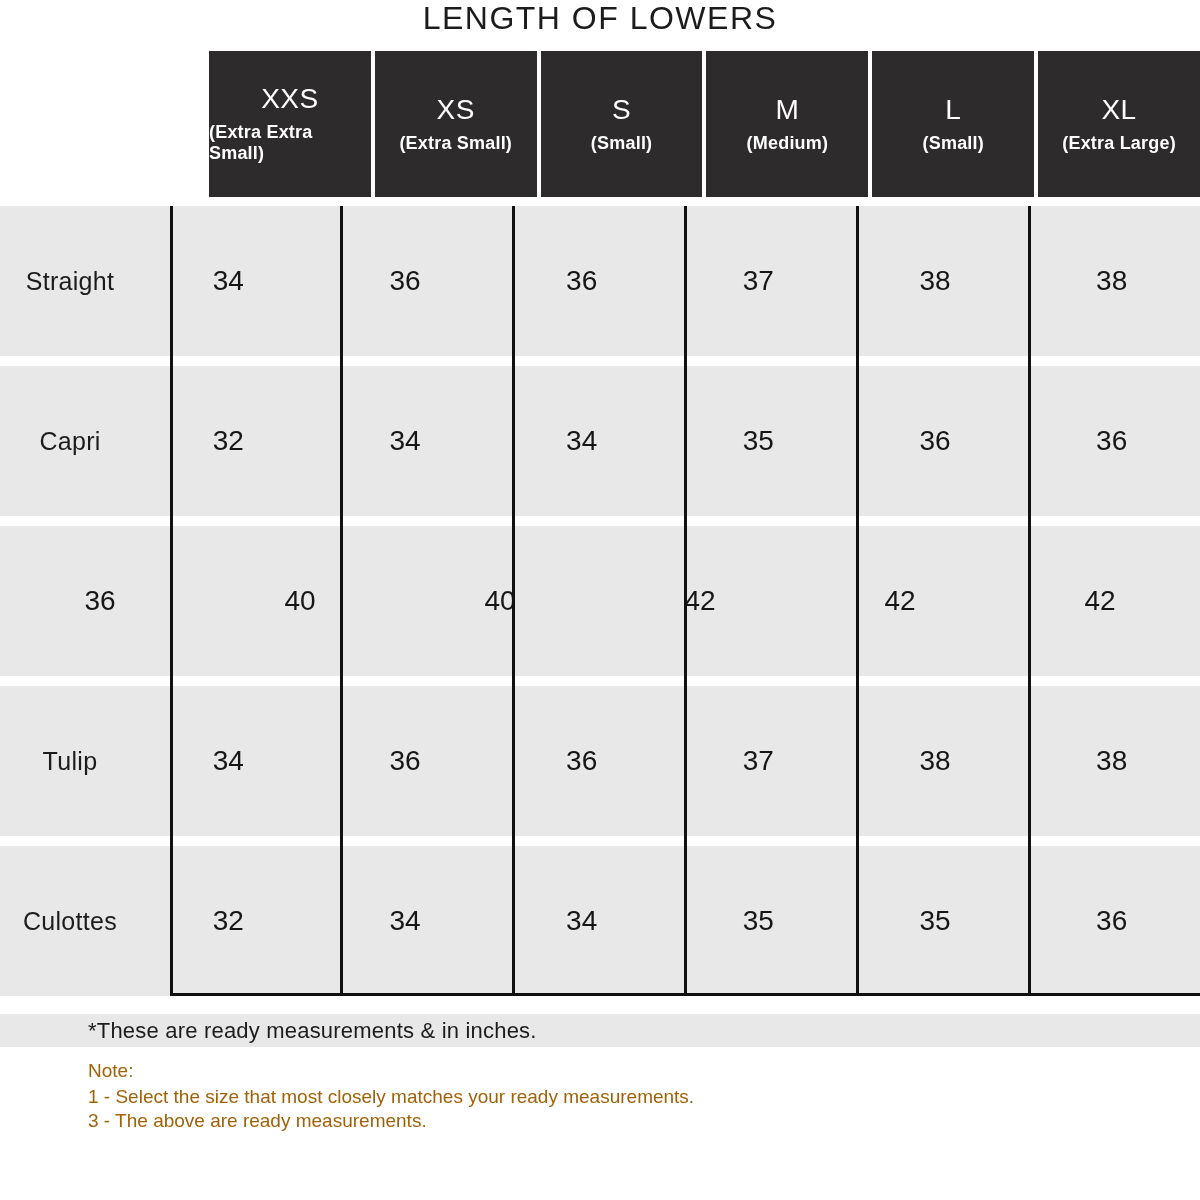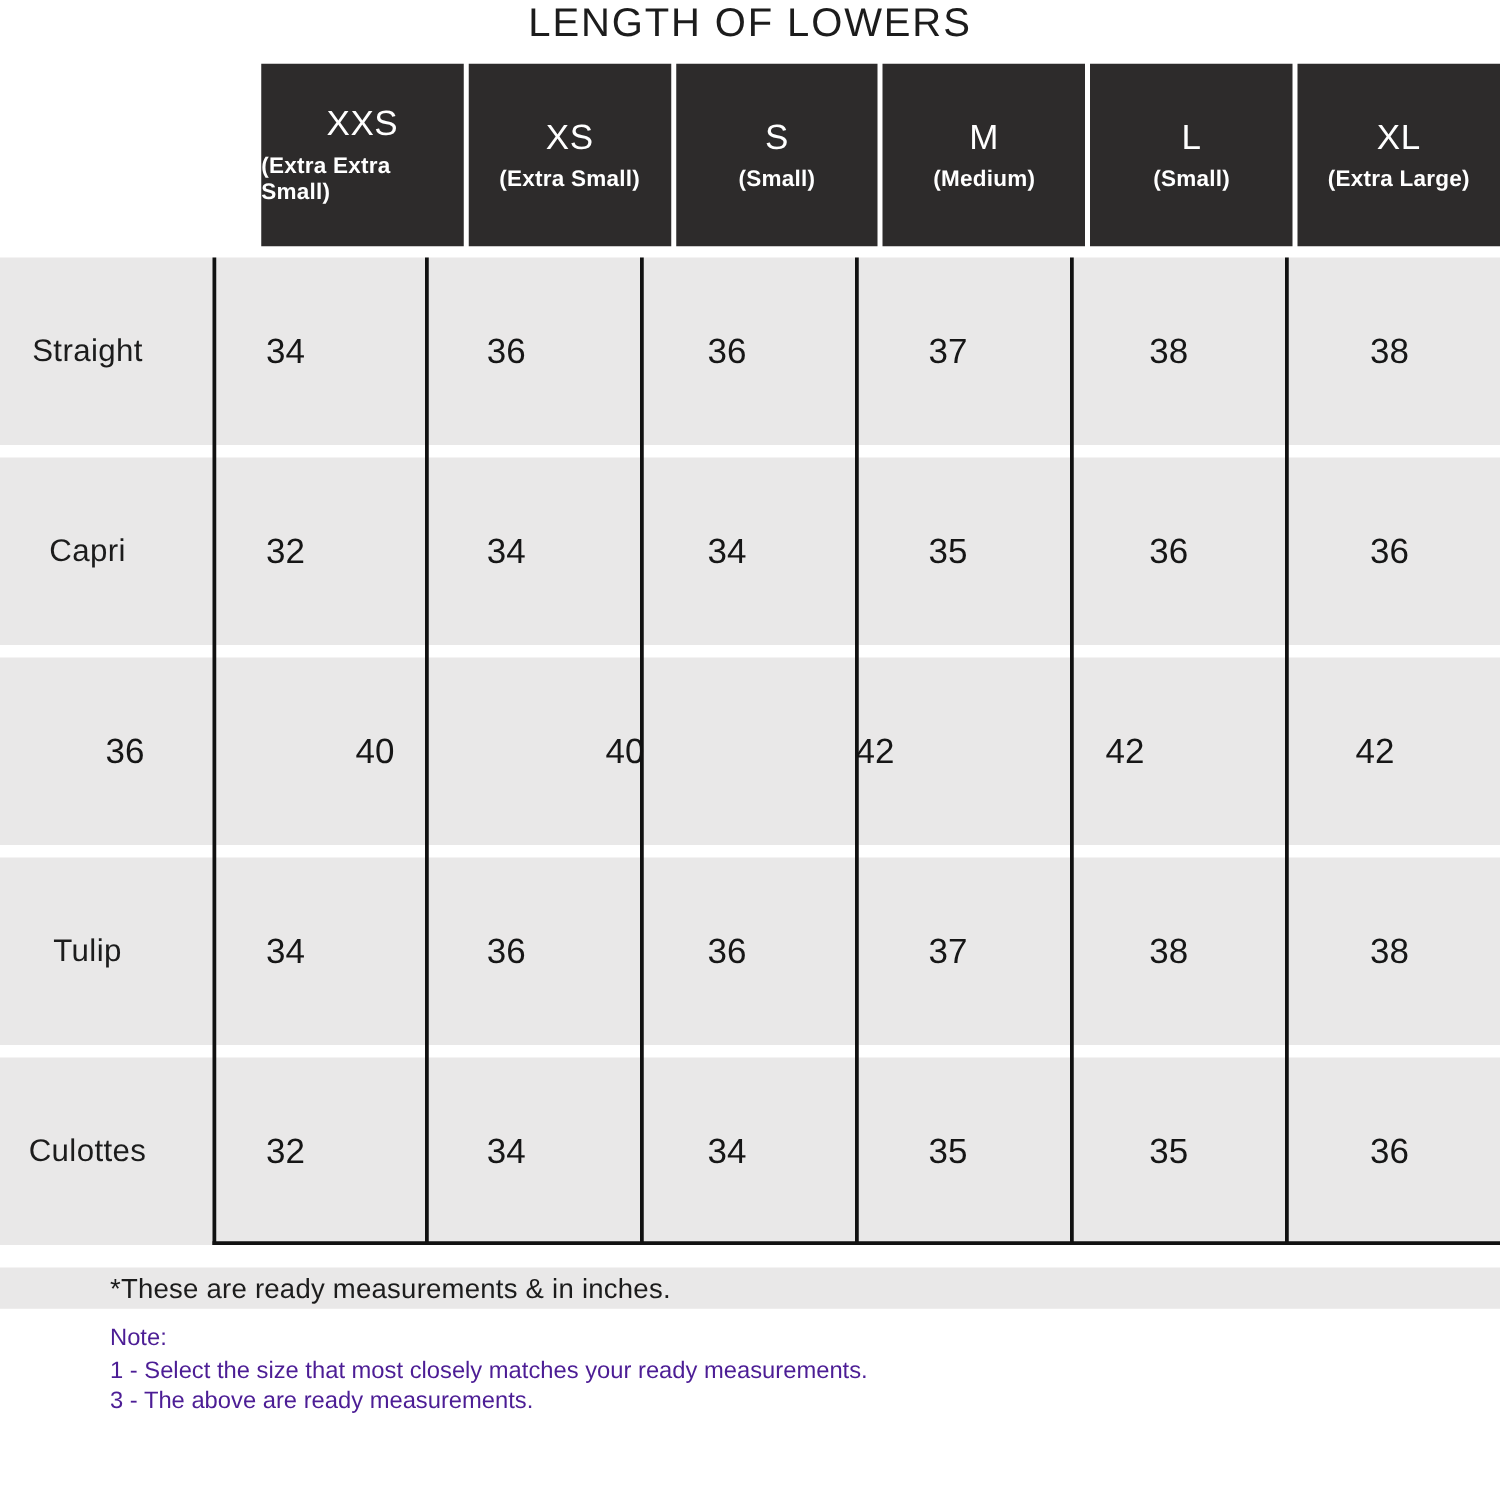--- a/index.html
+++ b/index.html
@@ -148,20 +148,20 @@
         <div class="vline" style="left: 856px;"></div>
         <div class="vline" style="left: 1028px;"></div>
         <div class="bottom-line"></div>
       </div>
   </div>
 
   <div class="footnote-strip">
     <span class="footnote-text">*These are ready measurements &amp; in inches.</span>
   </div>
 
-  <div class="notes" style="color: #4c1d95;">
+  <div class="notes" style="color: #a16207;">
     <div class="note-heading">Note:</div>
     <div id="note-items">
         <div class="note-item">1 - Select the size that most closely matches your ready measurements.</div>
         <div class="note-item">3 - The above are ready measurements.</div>
       </div>
   </div>
 </div>
 
 </body></html>

